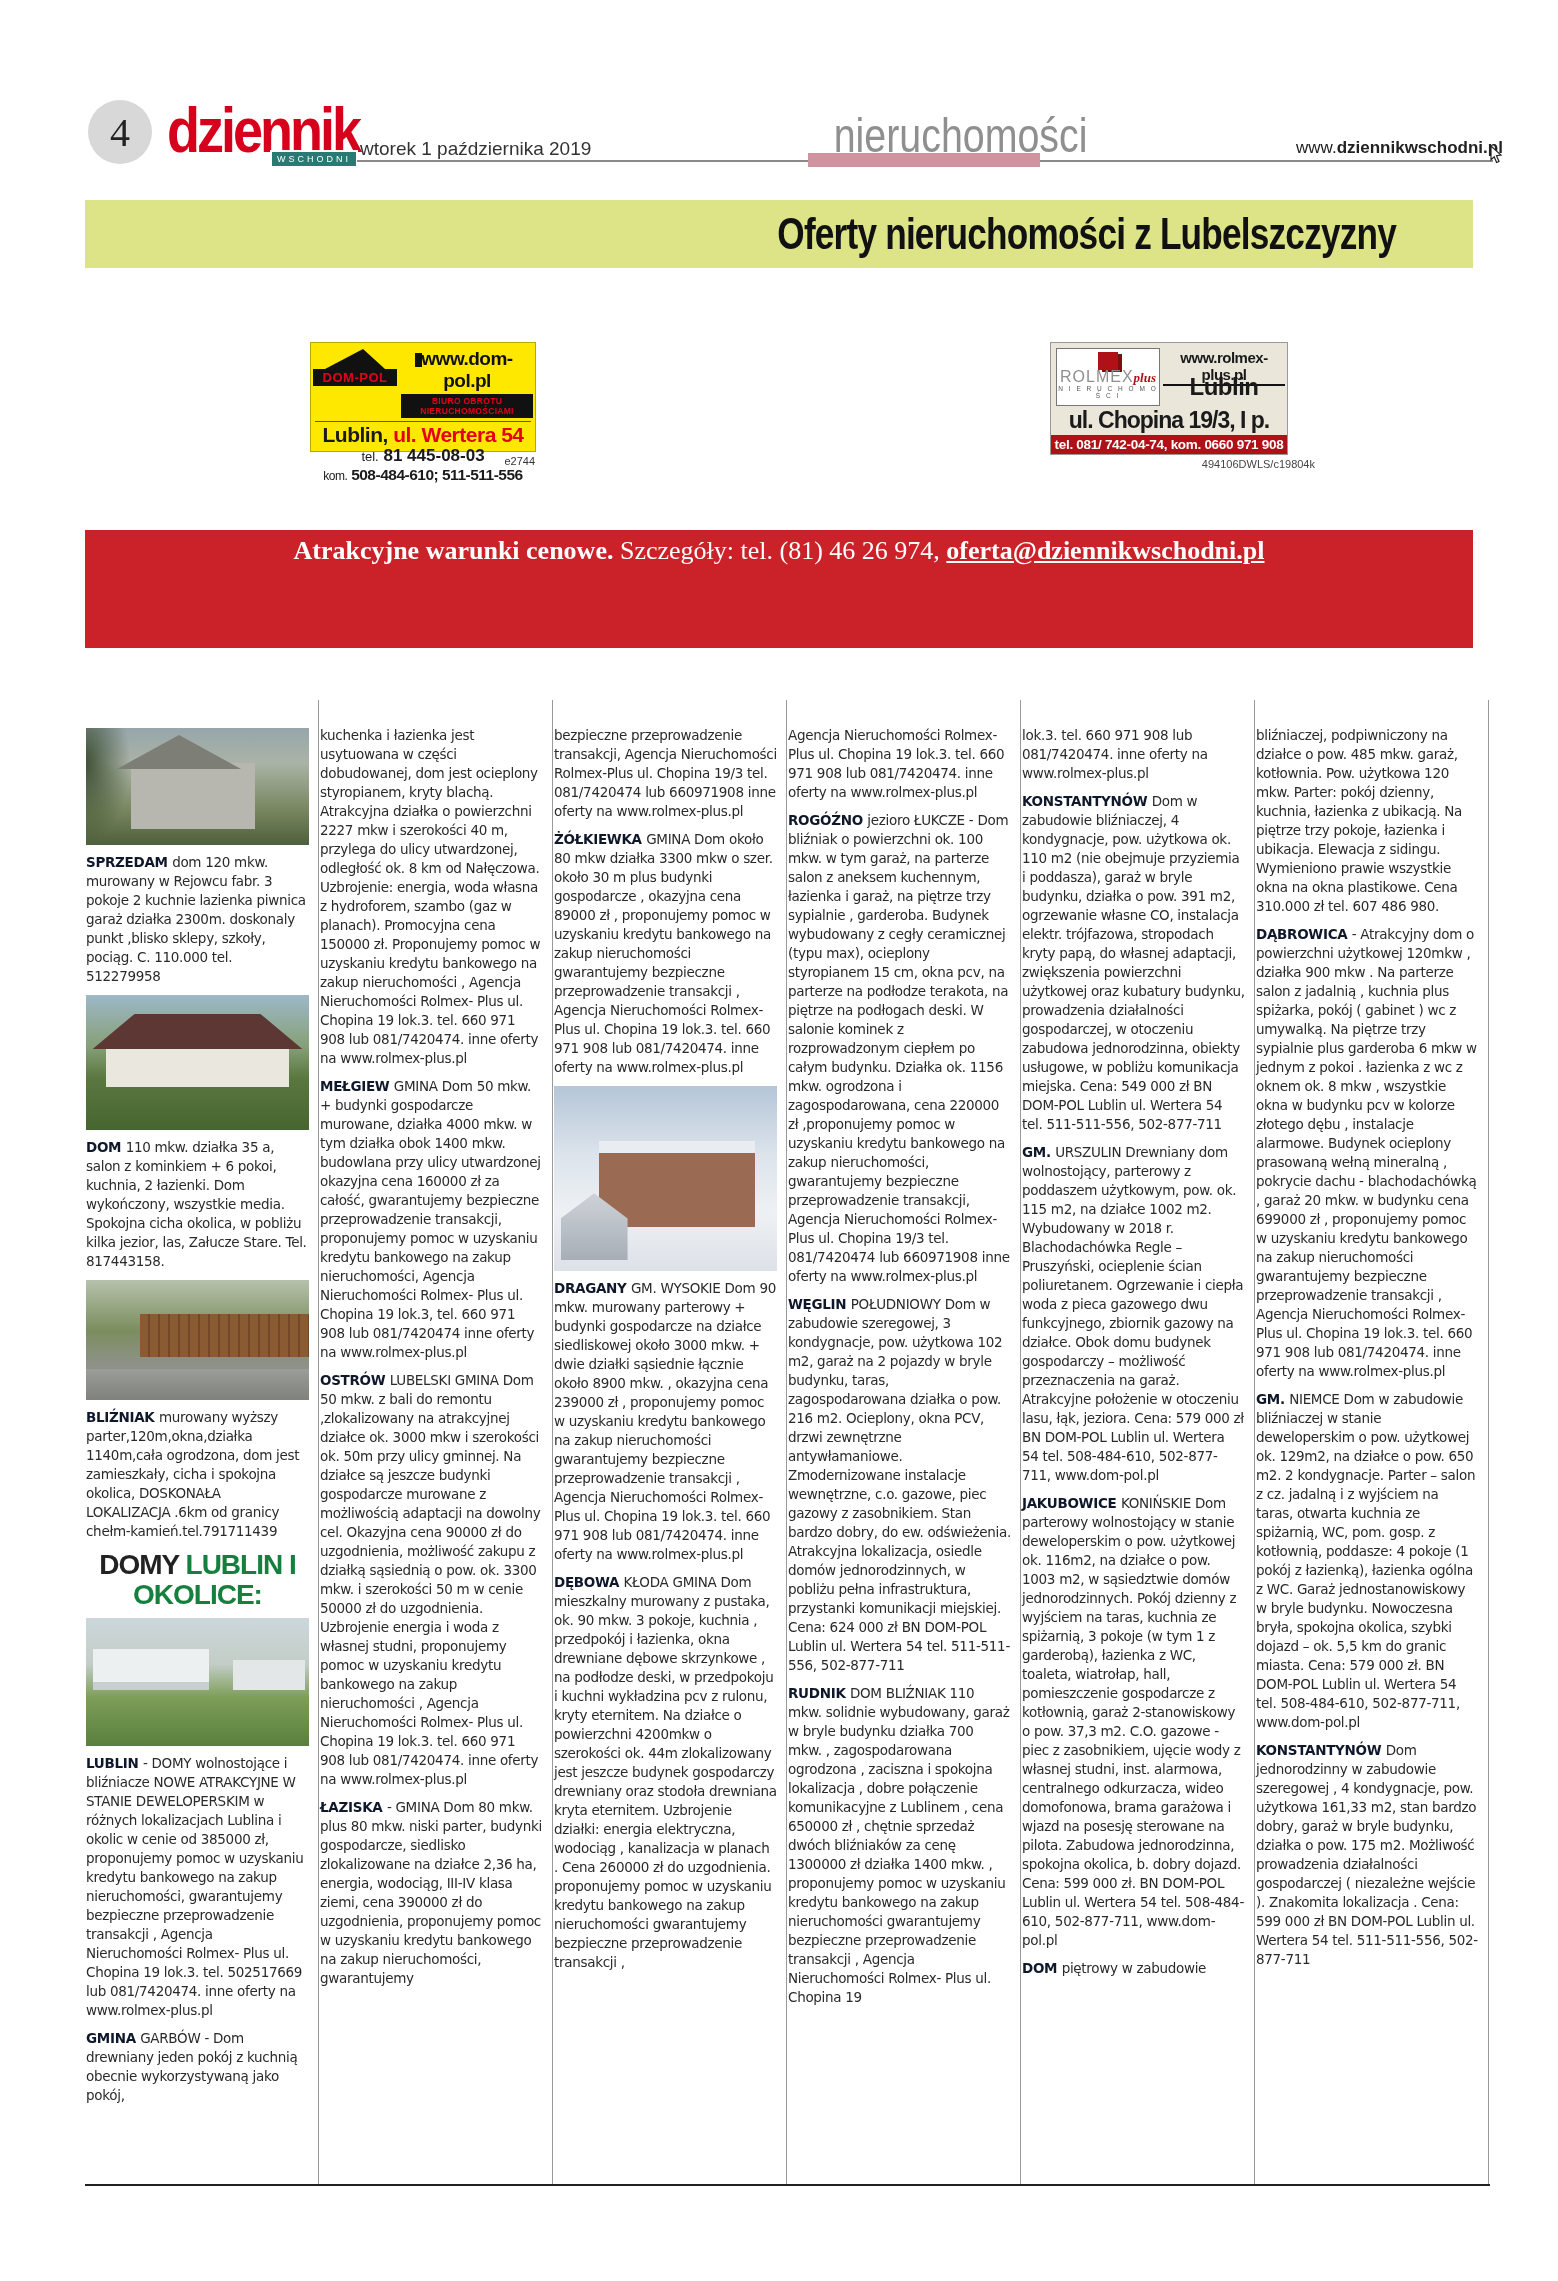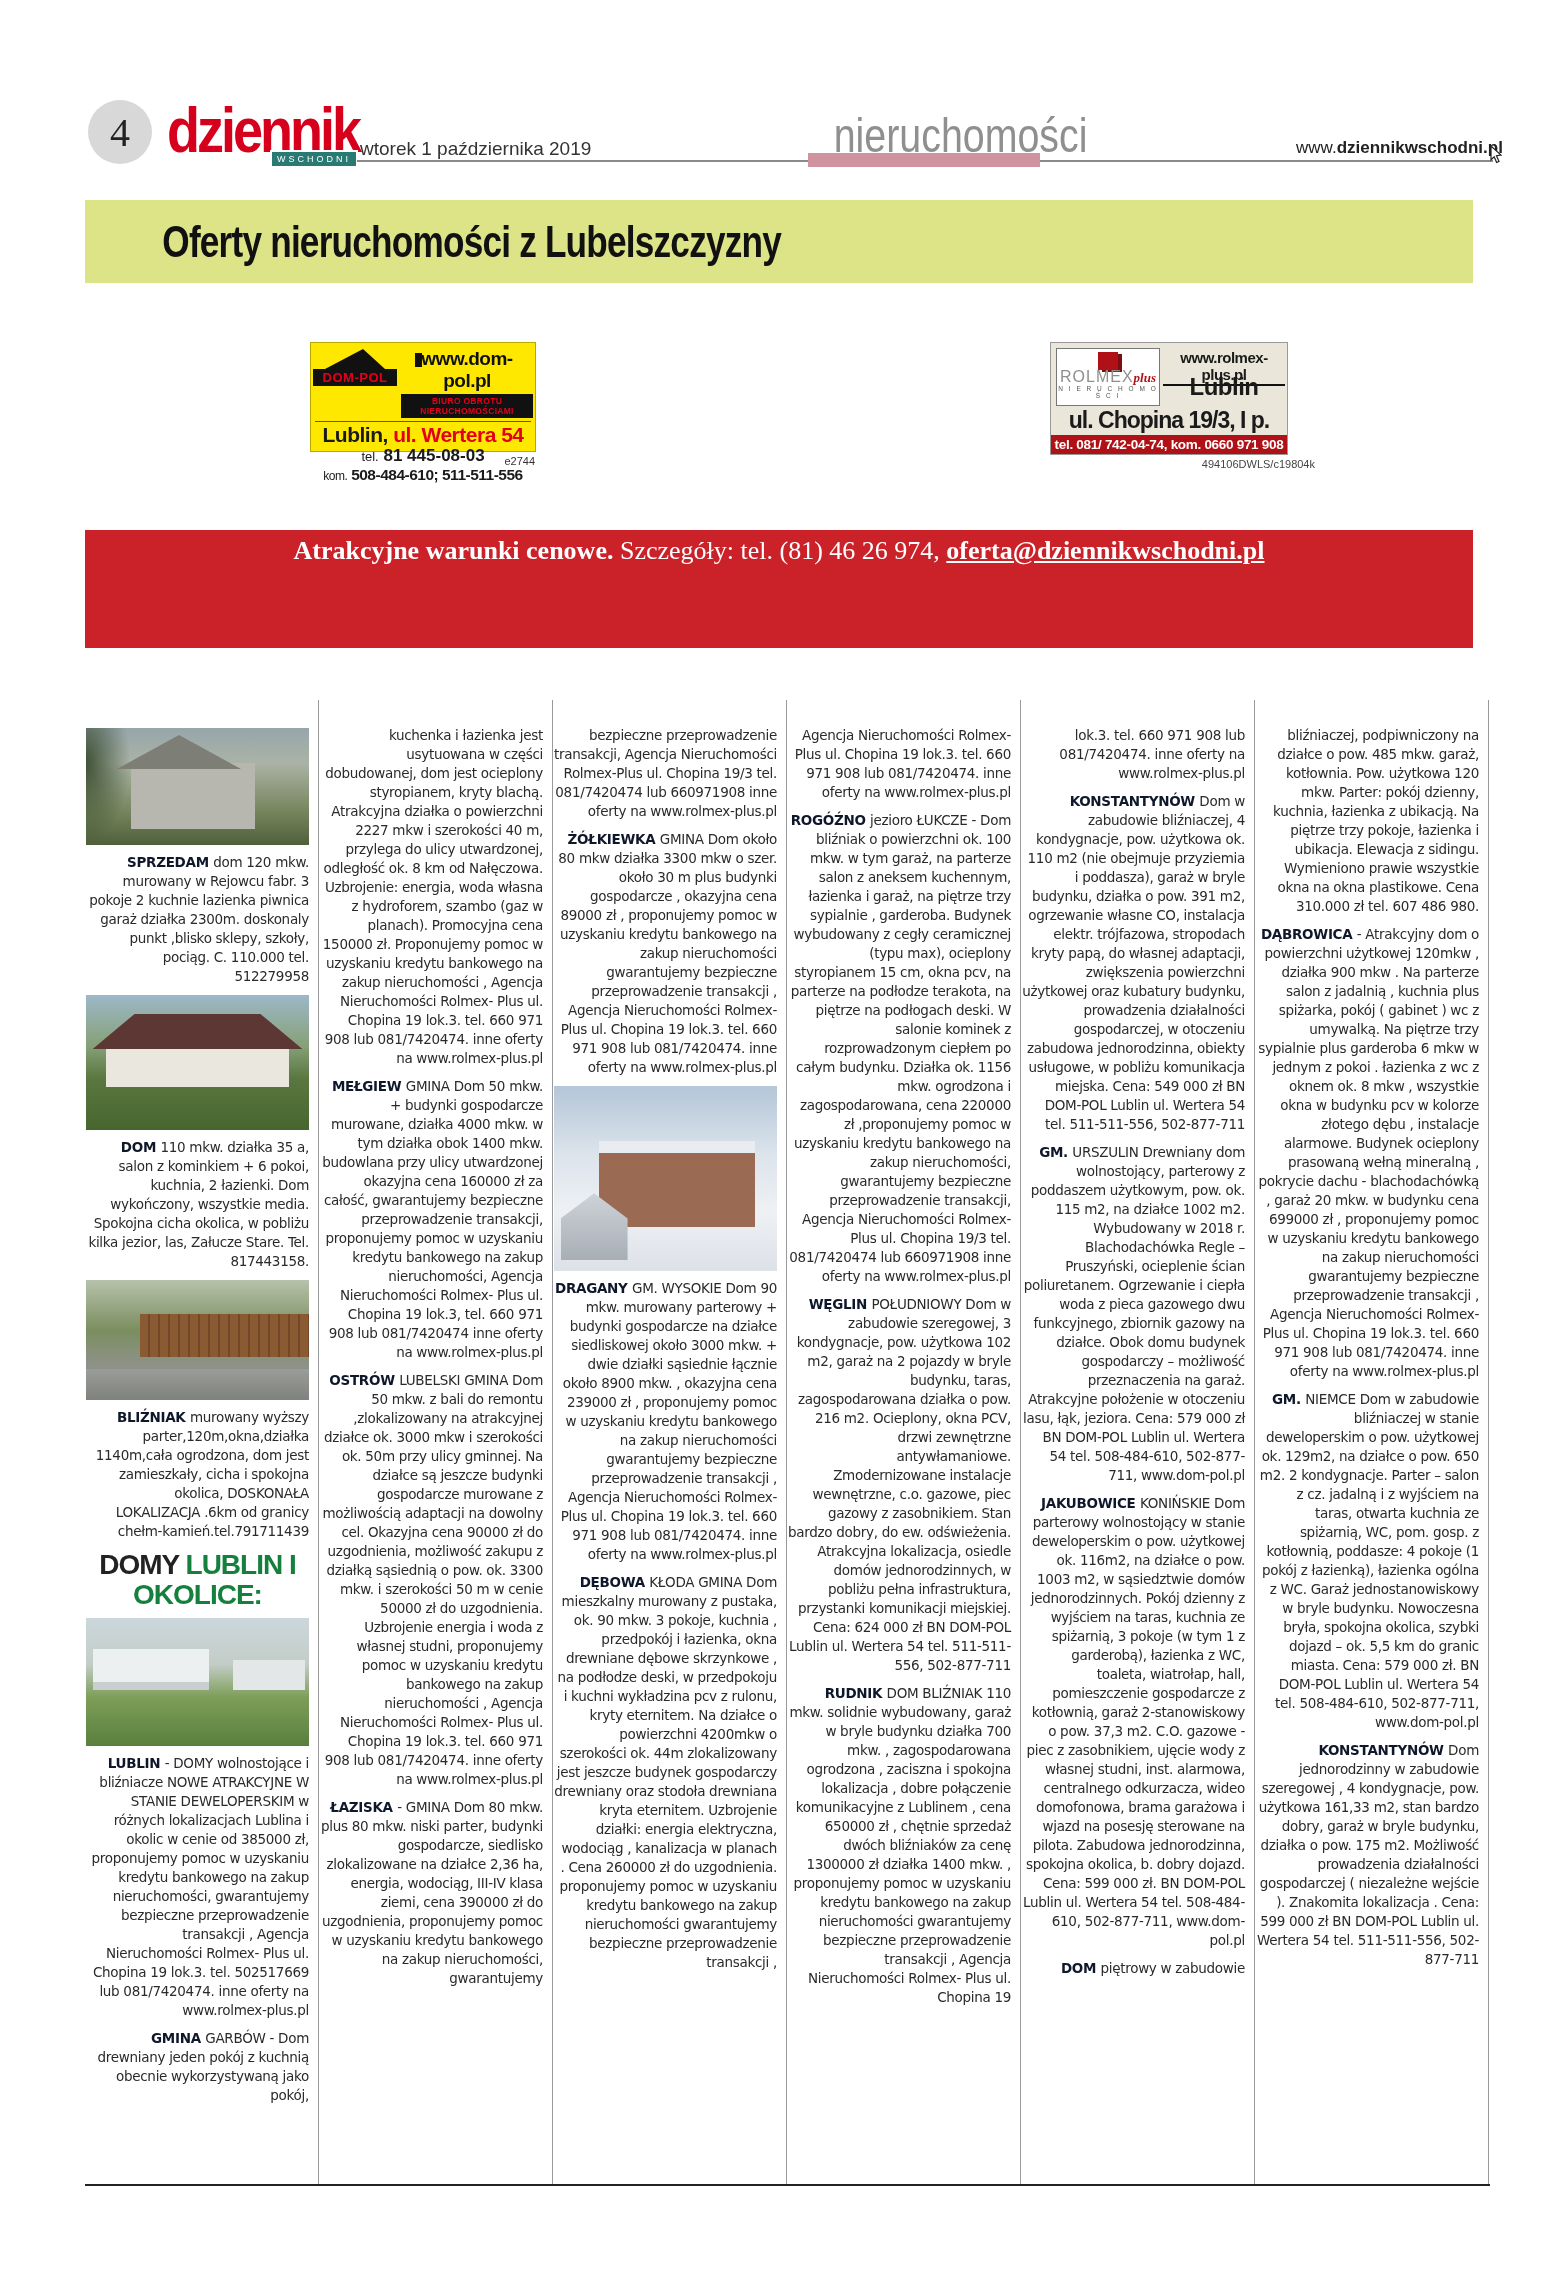--- a/index.html
+++ b/index.html
@@ -18,22 +18,22 @@
   .hdr-date{position:absolute;left:360px;top:138px;font-size:19px;color:#333;}
   .hdr-section{position:absolute;left:813px;top:108px;width:230px;text-align:center;
     font-size:48px;color:#8f8f8f;transform:scaleX(0.82);transform-origin:center;}
   .hdr-site{position:absolute;left:1296px;top:138px;font-size:17px;color:#222;}
   .hdr-site b{font-weight:bold;}
   .hdr-rule{position:absolute;left:357px;top:160px;width:1136px;height:2px;background:#8a8a8a;}
   .hdr-pink{position:absolute;left:808px;top:153px;width:232px;height:14px;background:#cf93a0;}
   .hdr-cursor{position:absolute;left:1490px;top:146px;width:16px;height:18px;}
 
   
-  .sec-banner{position:absolute;left:85px;top:200px;width:1388px;height:83px;background:#dde487;
-    display:flex;align-items:center;justify-content:flex-start;}
+  .sec-banner{position:absolute;left:85px;top:200px;width:1388px;height:68px;background:#dde487;
+    display:flex;align-items:center;justify-content:flex-end;}
   .sec-banner span{font-size:44px;font-weight:bold;letter-spacing:-1px;color:#111;
     transform:scaleX(0.8);white-space:nowrap;}
 
   
   .dompol{position:absolute;left:310px;top:342px;width:226px;height:110px;background:#ffe800;
     border:1px solid #b8a800;box-sizing:border-box;font-family:"Liberation Sans",sans-serif;}
   .dp-top{display:flex;}
   .dp-logo{width:88px;position:relative;padding-top:4px;}
   .dp-roof{width:0;height:0;margin:2px auto 0;border-left:38px solid transparent;
     border-right:22px solid transparent;border-bottom:20px solid #111;position:relative;}
@@ -80,21 +80,21 @@
   .inv-l2{font-size:26px;margin-top:6px;}
   .inv-l2 .b1{font-weight:bold;}
   .inv-l2 .email{font-weight:bold;text-decoration:underline;}
 
   
   .cols{position:absolute;left:85px;top:700px;width:1405px;height:1484px;display:flex;
     border-bottom:2px solid #222;overflow:hidden;}
   .col{width:234px;box-sizing:border-box;border-right:1px solid #9a9a9a;padding:26px 9px 0 1px;
     overflow:hidden;}
   .ad{margin:0 0 9px 0;font-family:"DejaVu Sans","Liberation Sans",sans-serif;
-    font-size:13.5px;line-height:19px;color:#2a2a2a;letter-spacing:-0.3px;text-align:right;}
+    font-size:13.5px;line-height:19px;color:#2a2a2a;letter-spacing:-0.3px;text-align:left;}
   .ad b{color:#0f172a;}
   .col-heading{text-align:center;font-size:28px;font-weight:bold;line-height:30px;margin:6px 0 8px;
     color:#222;letter-spacing:-1px;}
   .col-heading .lt{font-weight:bold;color:#15803d;}
   .col-heading .hv{font-weight:900;}
 
   
   .photo{position:relative;overflow:hidden;margin:2px 0 8px;width:100%;}
   .ph-a,.ph-b{position:absolute;}
   .photo-house-gray{background:linear-gradient(180deg,#97a6ab 0%,#aab3a6 30%,#75845c 72%,#4e5f3b 100%);}

